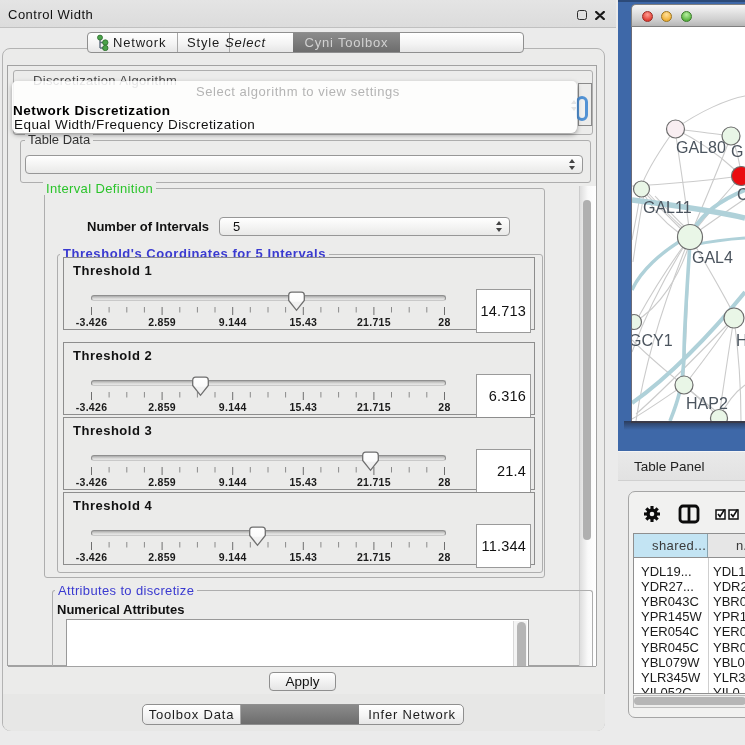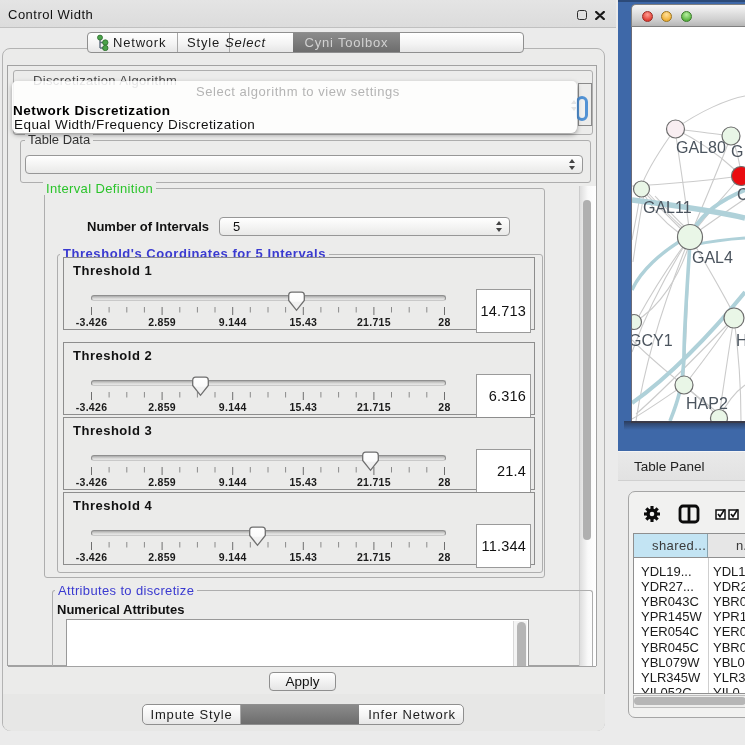--- a/index.html
+++ b/index.html
@@ -247,21 +247,21 @@
  <div style="position:absolute;right:1px;top:1px;width:13px;height:46px;background:#f4f4f4;border-left:1px solid #d8d8d8;"></div>
  <div style="position:absolute;right:2px;top:2px;width:9px;height:60px;background:#b5b5b5;border-radius:5px;"></div>
 </div>
 
 <div class="a" style="left:8px;top:666px;width:588px;height:0;border-top:1px solid #a2a2a2;"></div>
 <div class="a" style="left:3px;top:694px;width:602px;height:37px;background:#e7e7e6;border-radius:0 0 8px 8px;"></div>
 <div class="a" style="left:269px;top:672px;width:67px;height:19px;background:linear-gradient(#ffffff,#f2f2f2 50%,#e5e5e5);border:1px solid #8f8f8f;border-radius:4px;box-sizing:border-box;display:flex;align-items:center;justify-content:center;font-size:13.5px;color:#111;">Apply</div>
 <div class="seg" style="left:142px;top:704px;width:322px;">
  <div class="it dk" style="left:98px;width:118px;"></div>
  <div class="dv" style="left:97px;"></div>
- <div class="it" style="left:0px;width:97px;">Impute Style</div>
+ <div class="it" style="left:0px;width:97px;">Toolbox Data</div>
  <div class="it" style="left:216px;width:106px;">Infer Network</div>
 </div>
 
 <div class="a" style="left:12px;top:81px;width:565px;height:52px;background:rgba(255,255,255,0.86);border-radius:5px 5px 6px 6px;box-shadow:0 2px 5px rgba(0,0,0,0.35);"></div>
 <div class="a" style="left:196px;top:84px;font-size:13px;letter-spacing:0.55px;color:#b4b4b4;">Select algorithm to view settings</div>
 <div class="a" style="left:13px;top:103px;font-size:13.5px;letter-spacing:0.55px;font-weight:bold;color:#000;">Network Discretization</div>
 <div class="a" style="left:14px;top:117px;font-size:13.5px;letter-spacing:0.45px;color:#111;">Equal Width/Frequency Discretization</div>
 
 <div class="a" style="left:618px;top:0;width:127px;height:451px;background:#3e68a8;"></div>
 <div class="a" style="left:618px;top:0;width:127px;height:2px;background:#2c4a78;"></div>

